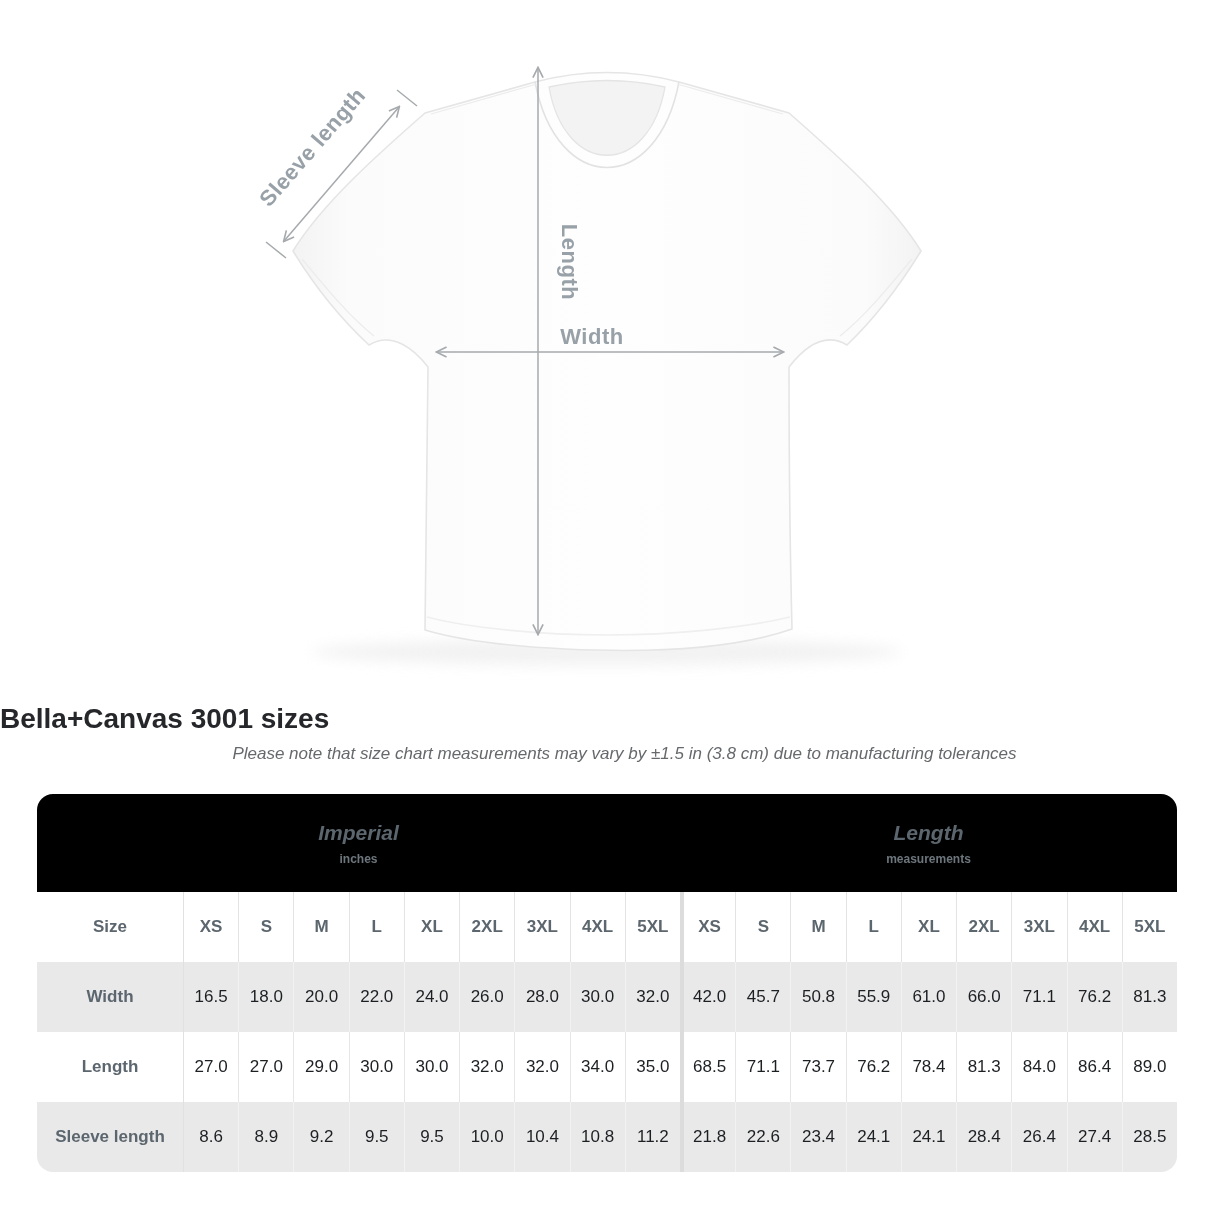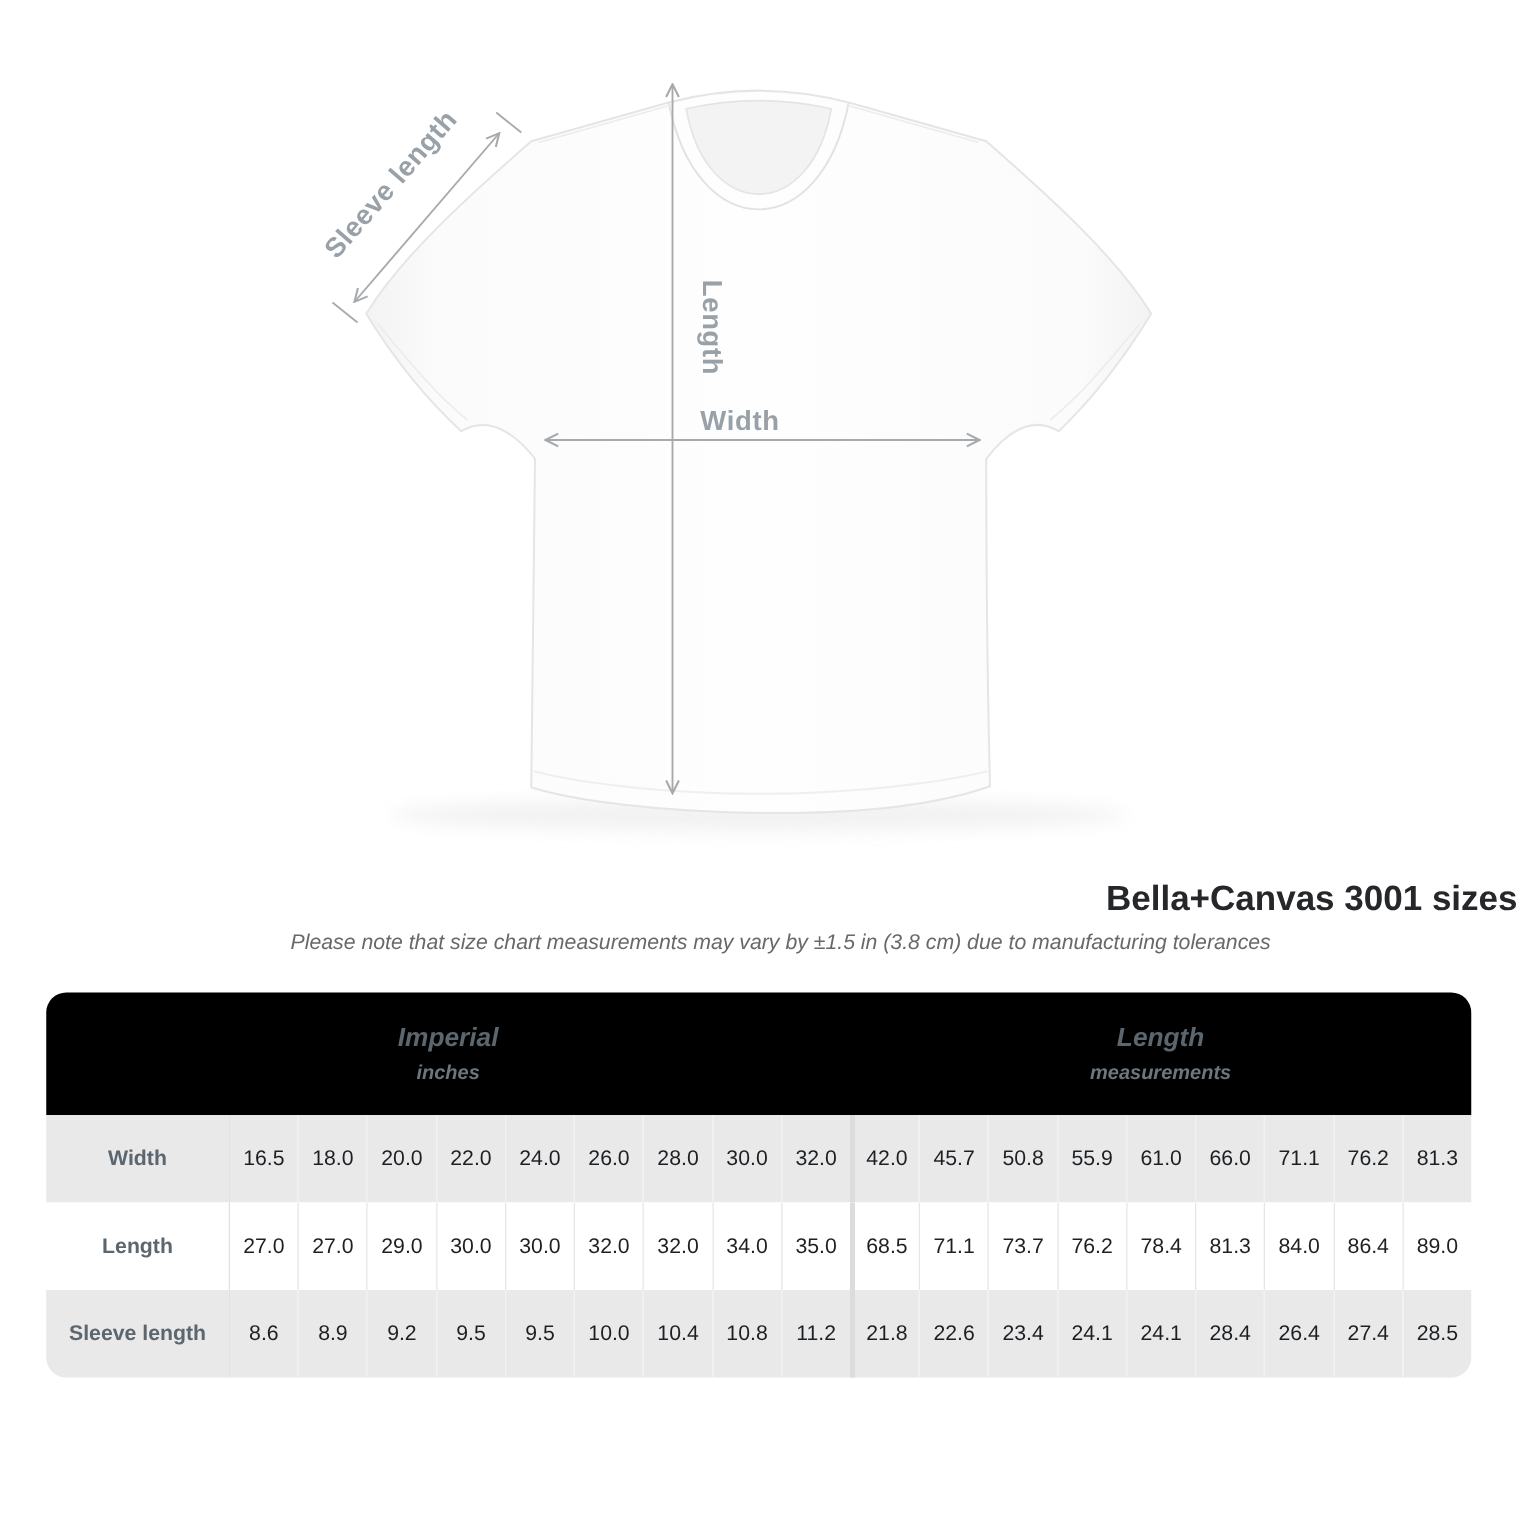--- a/index.html
+++ b/index.html
@@ -9,38 +9,38 @@
     font-family:"Liberation Sans", sans-serif; overflow:hidden; margin:0 auto;
   }
   .diagram { display:block; }
   .dim-line { stroke:#a6aaad; stroke-width:1.5; fill:none; }
   .dim-tick { stroke:#a6aaad; stroke-width:1.5; }
   .dim-label {
     font-family:"Liberation Sans", sans-serif; font-size:22px; font-weight:bold;
     fill:#98a1a8; letter-spacing:0.5px;
   }
   .page-title {
-    margin-top:8px; text-align:right; font-size:28px; line-height:31px;
-    font-weight:bold; color:#26272a;padding-left:32px;
+    margin-top:8px; text-align:left; font-size:28px; line-height:31px;
+    font-weight:bold; color:#26272a;
   }
   .page-subtitle {
     margin-top:8px; text-align:center; font-size:17px; line-height:24px;
     font-style:italic; color:#66696c;padding-left:35px;
   }
   table.size-table {
     margin:28px 0 0 37px; width:1140px; table-layout:fixed;
     border-collapse:separate; border-spacing:0; font-size:17px;
   }
   col.col-label { width:146px; }
   .size-table th, .size-table td { text-align:center; vertical-align:middle; }
   .group-row th { height:98px; background:#000000; }
   .group-first { border-top-left-radius:16px; }
   .group-last  { border-top-right-radius:16px; }
   .group-title { font-size:21px; font-weight:bold; font-style:italic; color:#5c666e; }
-  .group-unit  { margin-top:7px; font-size:16px; font-style:italic; color:#6d767d; }
+  .group-unit  { margin-top:7px; font-size:12px; color:#6d767d; }
   .size-row th { height:70px; background:#ffffff; font-weight:bold; color:#5c666e; }
   .row-label   { font-weight:bold; color:#5c666e; }
   tbody tr { height:70px; }
   tbody tr.row-gray  th, tbody tr.row-gray  td { background:#e9e9ea; }
   tbody tr.row-white th, tbody tr.row-white td { background:#ffffff; }
   tbody td.value { color:#1d2023; font-weight:normal; }
   .size-row .size-col { border-left:1px solid #e3e3e3; }
   tbody tr.row-white td.value { border-left:1px solid #e6e6e6; }
   tbody tr.row-gray  td.value { border-left:1px solid #f2f2f3; }
   .size-table .first-data   { border-left:1px solid #e1e1e1 !important; }
@@ -138,20 +138,41 @@
       <thead>
         <tr class="group-row">
           <th class="group-head group-first" colspan="10">
             <div class="group-title">Imperial</div>
             <div class="group-unit">inches</div>
           </th>
           <th class="group-head group-last" colspan="9">
             <div class="group-title">Length</div>
             <div class="group-unit">measurements</div>
           </th>
+        </tr>
+        <tr class="size-row">
+          <th class="row-label">Size</th>
+          <th class="size-col first-data">XS</th>
+          <th class="size-col">S</th>
+          <th class="size-col">M</th>
+          <th class="size-col">L</th>
+          <th class="size-col">XL</th>
+          <th class="size-col">2XL</th>
+          <th class="size-col">3XL</th>
+          <th class="size-col">4XL</th>
+          <th class="size-col">5XL</th>
+          <th class="size-col metric-start">XS</th>
+          <th class="size-col">S</th>
+          <th class="size-col">M</th>
+          <th class="size-col">L</th>
+          <th class="size-col">XL</th>
+          <th class="size-col">2XL</th>
+          <th class="size-col">3XL</th>
+          <th class="size-col">4XL</th>
+          <th class="size-col">5XL</th>
         </tr>
       </thead>
       <tbody>
         <tr class="row-gray">
           <th class="row-label">Width</th>
           <td class="value first-data">16.5</td>
           <td class="value">18.0</td>
           <td class="value">20.0</td>
           <td class="value">22.0</td>
           <td class="value">24.0</td>

